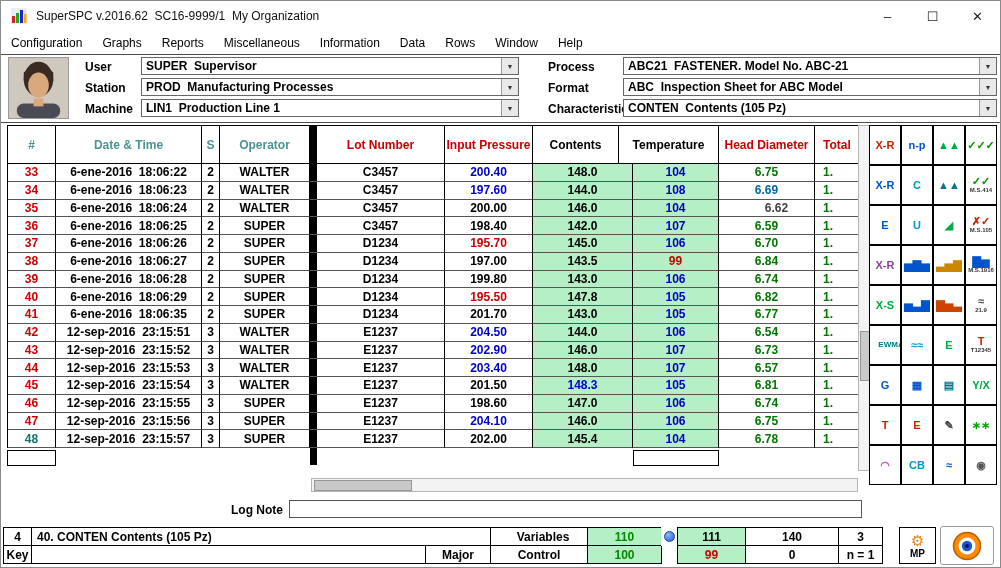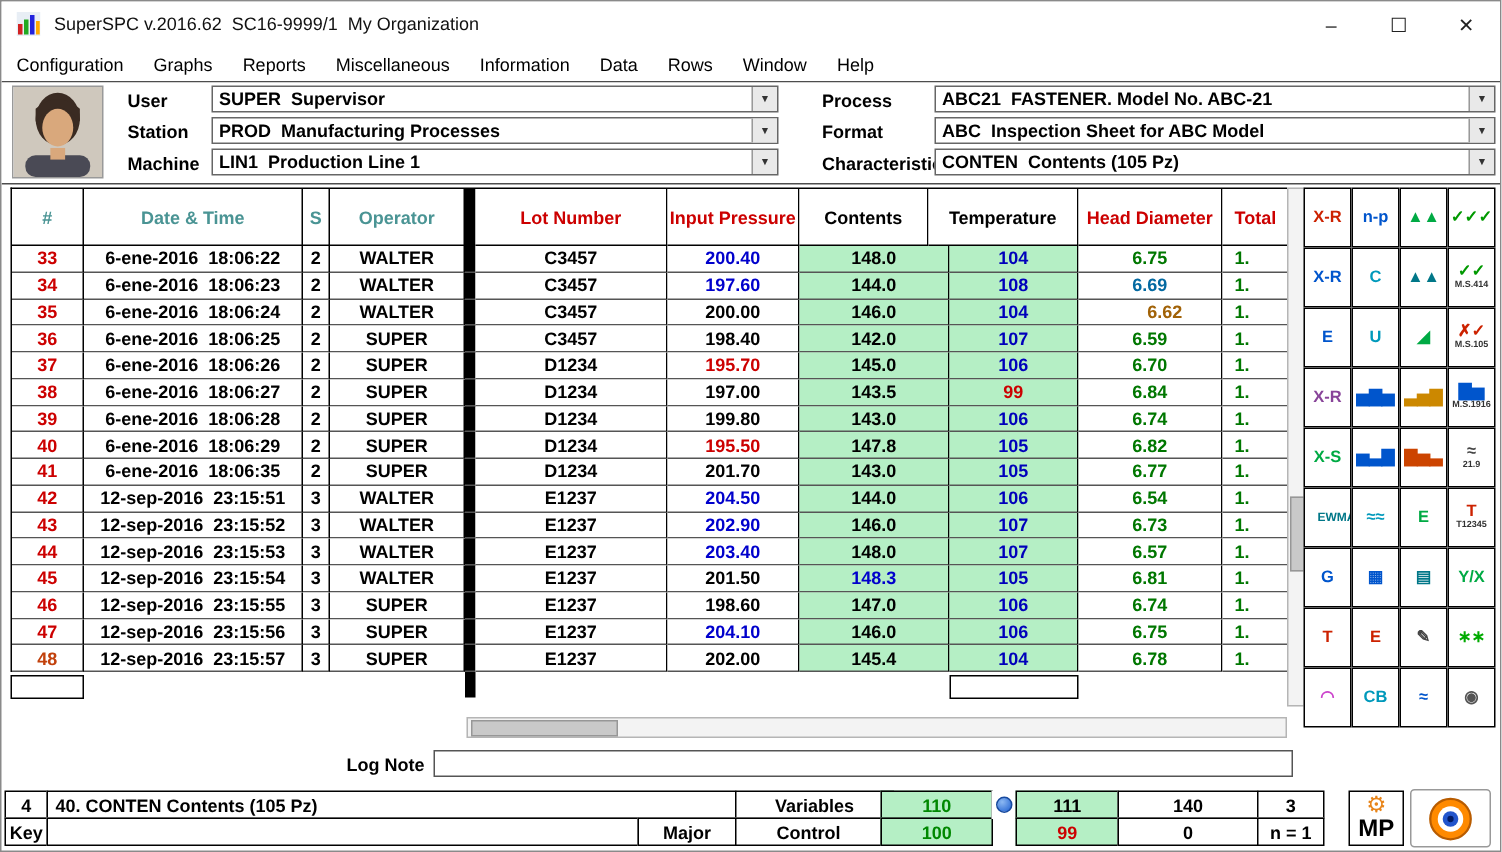--- a/index.html
+++ b/index.html
@@ -57,21 +57,21 @@
   .lognote-input{position:absolute;left:288px;top:499px;width:573px;height:18px;border:1px solid #555;box-sizing:border-box;font-size:12px;padding:0 3px;}
 
   
   .scell{position:absolute;height:19px;border:1px solid #000;box-sizing:border-box;display:flex;align-items:center;justify-content:center;font-size:12px;font-weight:bold;background:#fff;color:#000;}
   .left-just{justify-content:flex-start;padding-left:5px;}
   .green-bg{background:#b5efc5;}
   .dot-area{position:absolute;left:660px;top:526px;width:16px;height:19px;display:flex;align-items:center;justify-content:center;background:#fff;}
   .blue-dot{width:11px;height:11px;border-radius:50%;background:radial-gradient(circle at 35% 30%, #8cb8f2, #1d5fd0);border:1px solid #174a9e;box-sizing:border-box;}
   .mp-btn{position:absolute;left:898px;top:526px;width:37px;height:37px;border:1px solid #000;box-sizing:border-box;display:flex;flex-direction:column;align-items:center;justify-content:center;background:#fff;}
   .mp-gear{font-size:15px;line-height:1;color:#e8851a;}
-  .mp-text{font-size:16px;font-weight:bold;line-height:1.1;}
+  .mp-text{font-size:10px;font-weight:bold;line-height:1.1;}
   .eye-btn{position:absolute;left:939px;top:525px;width:54px;height:39px;border:1px solid #999;border-radius:3px;box-sizing:border-box;display:flex;align-items:center;justify-content:center;background:#fff;}
 
   
   .icon-grid{position:absolute;left:868px;top:124px;width:130px;display:flex;flex-wrap:wrap;align-content:flex-start;}
   .icon-btn{width:32px;height:40px;border:1px solid #000;box-sizing:border-box;background:#fff;display:flex;flex-direction:column;align-items:center;justify-content:center;overflow:hidden;}
   .icon-glyph{font-size:11px;font-weight:bold;line-height:1.1;}
   .icon-glyph.small{font-size:8px;}
   .icon-label{font-size:6px;line-height:1.2;color:#333;font-weight:bold;}
 </style>
 </head>
@@ -196,21 +196,21 @@
         <div class="trow">
           <div class="tcell col-num" style="color: rgb(204, 0, 0);">35</div>
           <div class="tcell col-date">6-ene-2016  18:06:24</div>
           <div class="tcell col-s">2</div>
           <div class="tcell col-op">WALTER</div>
           <div class="tcell col-div"></div>
           <div class="tcell col-lot">C3457</div>
           <div class="tcell col-press" style="color: rgb(0, 0, 0);">200.00</div>
           <div class="tcell col-temp" style="color: rgb(0, 0, 0);">146.0</div>
           <div class="tcell col-cont" style="color: rgb(0, 0, 187);">104</div>
-          <div class="tcell col-head" style="color: #a16207; padding-left: 20px;">6.62</div>
+          <div class="tcell col-head" style="color: #404040; padding-left: 20px;">6.62</div>
           <div class="tcell col-total" style="color: rgb(0, 119, 0);">1.</div>
         </div>
         <div class="trow">
           <div class="tcell col-num" style="color: rgb(204, 0, 0);">36</div>
           <div class="tcell col-date">6-ene-2016  18:06:25</div>
           <div class="tcell col-s">2</div>
           <div class="tcell col-op">SUPER</div>
           <div class="tcell col-div"></div>
           <div class="tcell col-lot">C3457</div>
           <div class="tcell col-press" style="color: rgb(0, 0, 0);">198.40</div>
@@ -356,21 +356,21 @@
           <div class="tcell col-op">SUPER</div>
           <div class="tcell col-div"></div>
           <div class="tcell col-lot">E1237</div>
           <div class="tcell col-press" style="color: rgb(0, 0, 204);">204.10</div>
           <div class="tcell col-temp" style="color: rgb(0, 0, 0);">146.0</div>
           <div class="tcell col-cont" style="color: rgb(0, 0, 187);">106</div>
           <div class="tcell col-head" style="color: rgb(0, 119, 0);">6.75</div>
           <div class="tcell col-total" style="color: rgb(0, 119, 0);">1.</div>
         </div>
         <div class="trow">
-          <div class="tcell col-num" style="color: #c2410c;">48</div>
+          <div class="tcell col-num" style="color: #0f766e;">48</div>
           <div class="tcell col-date">12-sep-2016  23:15:57</div>
           <div class="tcell col-s">3</div>
           <div class="tcell col-op">SUPER</div>
           <div class="tcell col-div"></div>
           <div class="tcell col-lot">E1237</div>
           <div class="tcell col-press" style="color: rgb(0, 0, 0);">202.00</div>
           <div class="tcell col-temp" style="color: rgb(0, 0, 0);">145.4</div>
           <div class="tcell col-cont" style="color: rgb(0, 0, 187);">104</div>
           <div class="tcell col-head" style="color: rgb(0, 119, 0);">6.78</div>
           <div class="tcell col-total" style="color: rgb(0, 119, 0);">1.</div>

